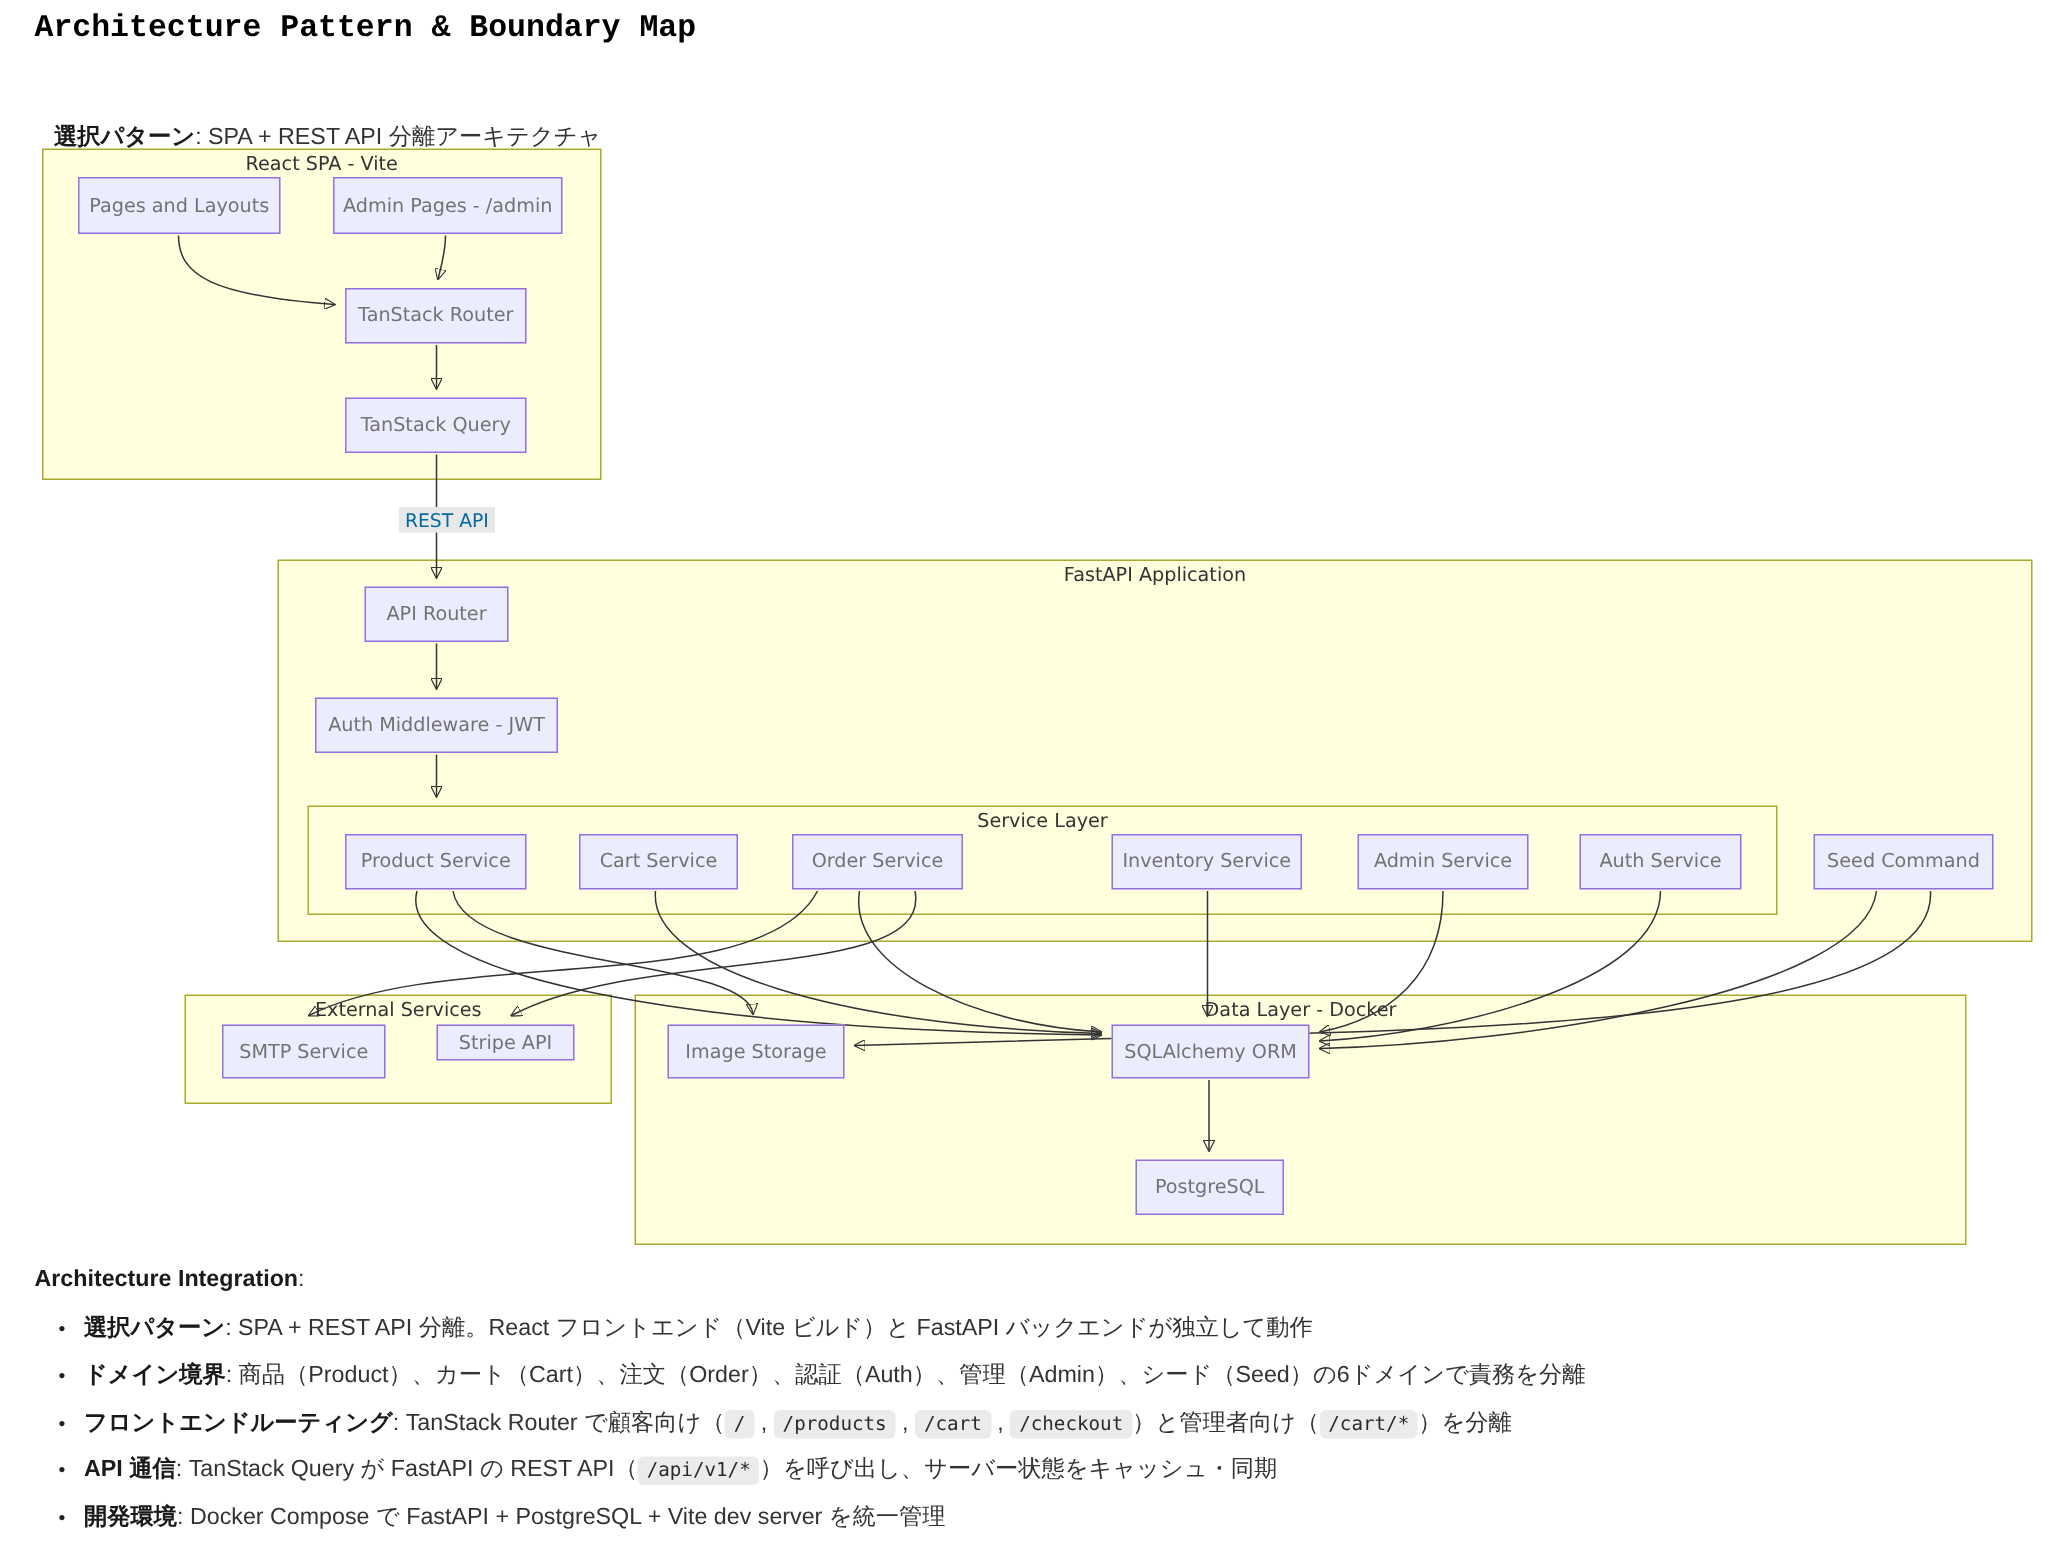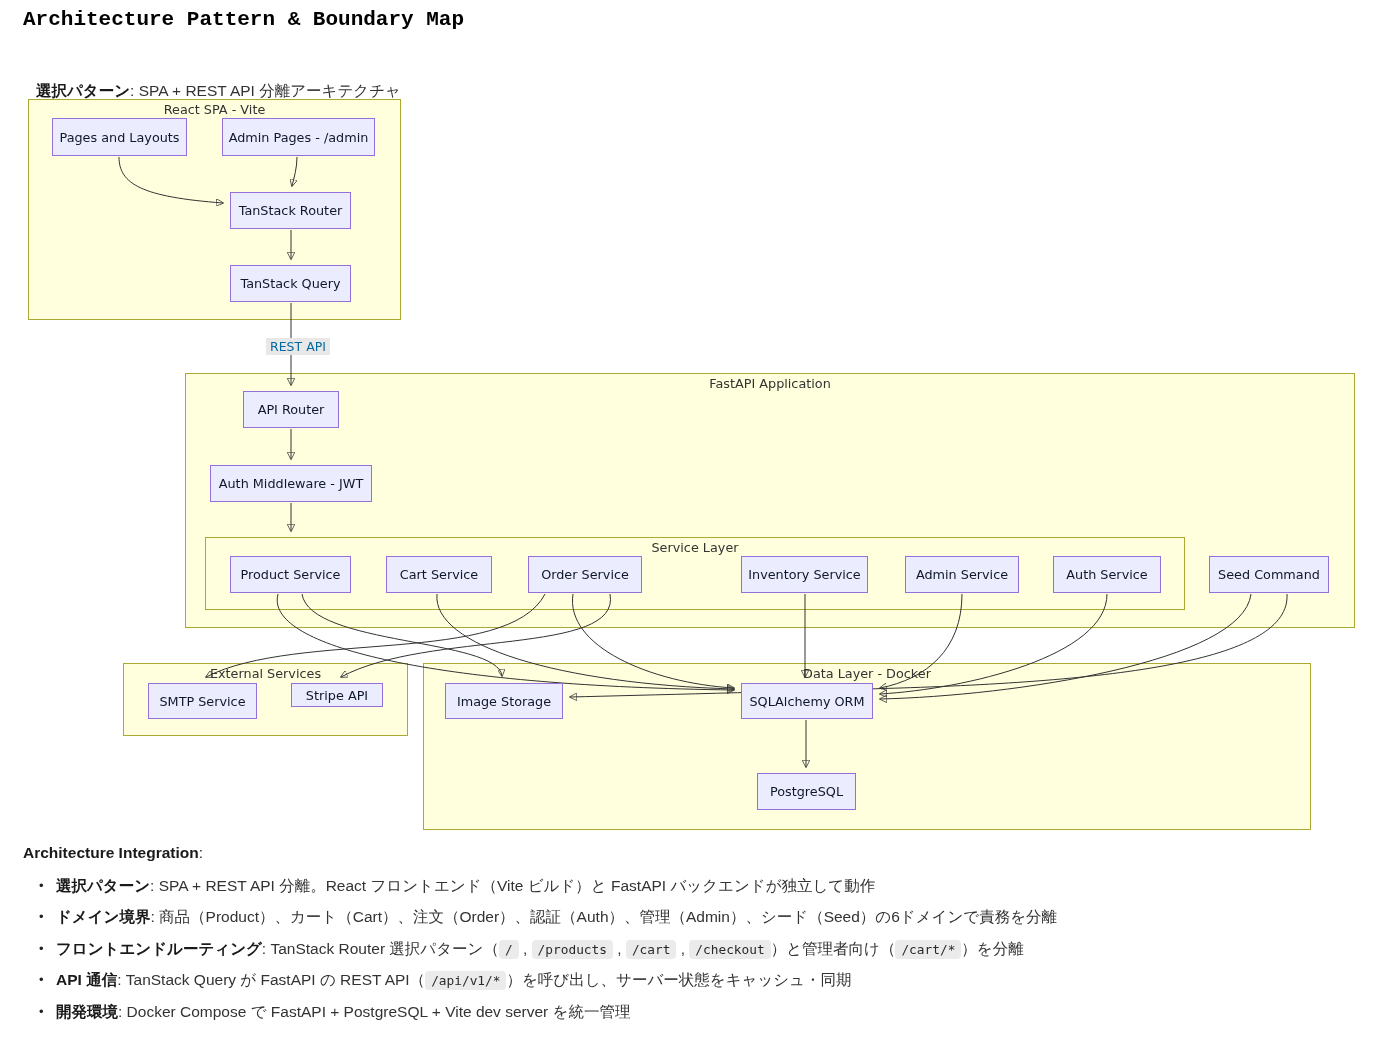--- a/index.html
+++ b/index.html
@@ -11,21 +11,21 @@
   
   .diagram{position:absolute;left:0;top:0;width:1379px;height:1041px;
            font-family:"DejaVu Sans","Liberation Sans",sans-serif;}
   .subgraph{position:absolute;background:#FFFFDE;border:1px solid #AAAA33;box-sizing:border-box;}
   .sg-label{position:absolute;top:2px;left:0;width:100%;text-align:center;
             font-size:12.8px;color:#333;pointer-events:none;}
   .edges{position:absolute;left:0;top:0;width:1379px;height:1041px;z-index:3;}
   .edges path{fill:none;stroke:#333333;stroke-width:1px;}
   .node{position:absolute;background:#ECECFF;border:1px solid #9370DB;box-sizing:border-box;
         display:flex;align-items:center;justify-content:center;text-align:center;
-        font-size:12.8px;color:#0f172a;z-index:4;}
+        font-size:12.8px;color:#737373;z-index:4;}
   .edge-label{position:absolute;background:#E8E8E8;color:#0369a1;font-size:12.5px;
               padding:1px 4px;z-index:5;}
   
   .integration{position:absolute;left:23px;top:844px;width:1340px;font-size:15.5px;color:#333;}
   .integration-head{font-weight:bold;color:#1a1a1a;margin:0 0 14px 0;font-size:15.5px;}
   .integration-head .colon{font-weight:normal;color:#333;}
   .integration ul{margin:0;padding:0 0 0 33px;list-style:none;}
   .integration li{position:relative;margin:0 0 10.5px 0;line-height:1.35;}
   .integration li::before{content:"•";position:absolute;left:-17px;top:1px;font-size:13px;color:#222;}
   .integration li strong{color:#1a1a1a;}
@@ -102,17 +102,17 @@
   <div class="node" style="left:757px;top:773px;width:99px;height:37px">PostgreSQL</div>
 
   <div class="edge-label" style="left:266px;top:338px">REST API</div>
 </div>
 
 <div class="integration">
   <p class="integration-head"><span>Architecture Integration</span><span class="colon">:</span></p>
   <ul>
       <li><strong>選択パターン</strong><span>: SPA + REST API 分離。React フロントエンド（Vite ビルド）と FastAPI バックエンドが独立して動作</span></li>
       <li><strong>ドメイン境界</strong><span>: 商品（Product）、カート（Cart）、注文（Order）、認証（Auth）、管理（Admin）、シード（Seed）の6ドメインで責務を分離</span></li>
-      <li><strong>フロントエンドルーティング</strong><span>: TanStack Router 選択パターン（</span><code>/</code><span> , </span><code>/products</code><span> , </span><code>/cart</code><span> , </span><code>/checkout</code><span>）と管理者向け（</span><code>/cart/*</code><span>）を分離</span></li>
+      <li><strong>フロントエンドルーティング</strong><span>: TanStack Router で顧客向け（</span><code>/</code><span> , </span><code>/products</code><span> , </span><code>/cart</code><span> , </span><code>/checkout</code><span>）と管理者向け（</span><code>/cart/*</code><span>）を分離</span></li>
       <li><strong>API 通信</strong><span>: TanStack Query が FastAPI の REST API（</span><code>/api/v1/*</code><span>）を呼び出し、サーバー状態をキャッシュ・同期</span></li>
       <li><strong>開発環境</strong><span>: Docker Compose で FastAPI + PostgreSQL + Vite dev server を統一管理</span></li>
     </ul>
 </div>
 
 </body></html>

